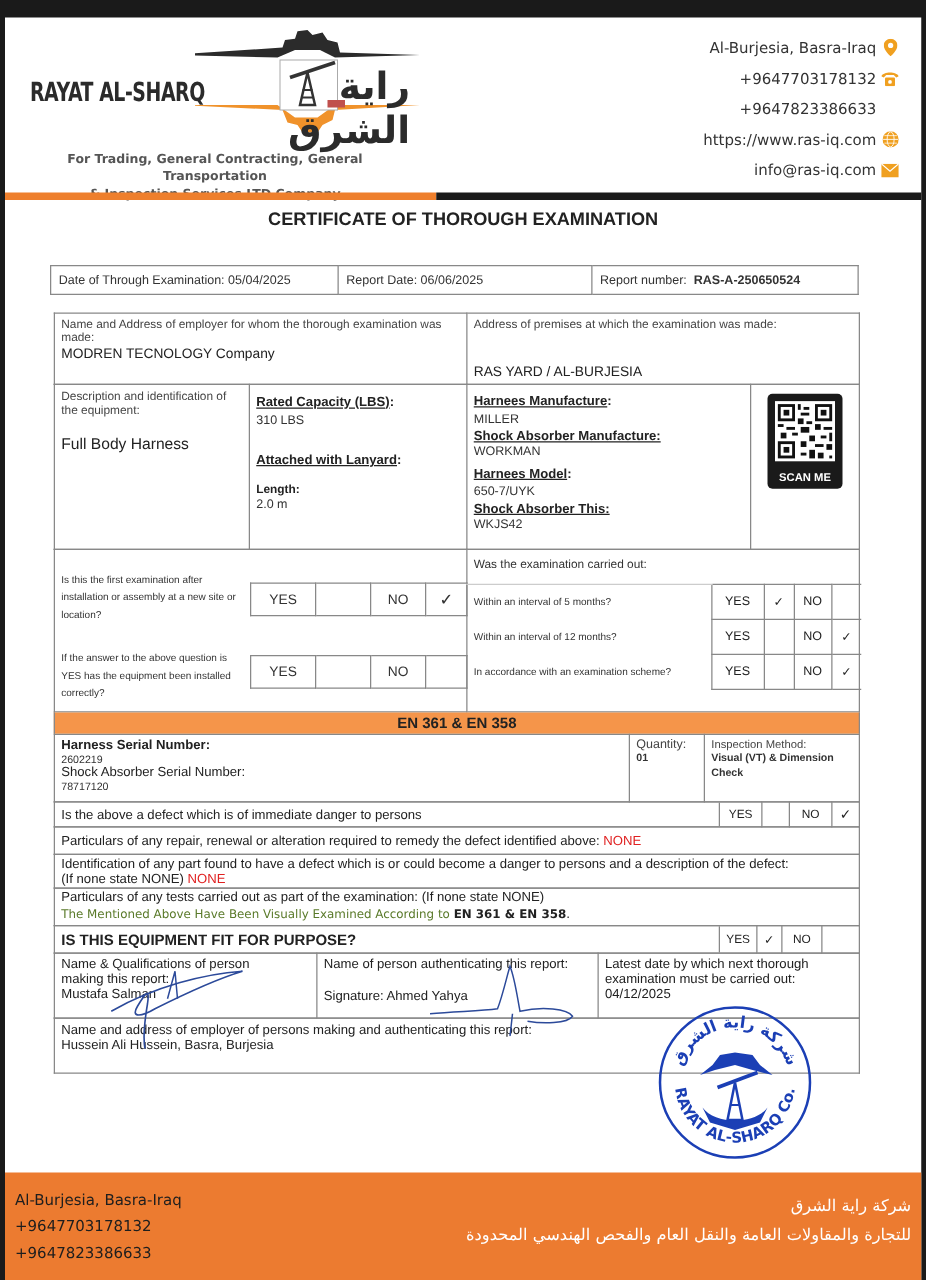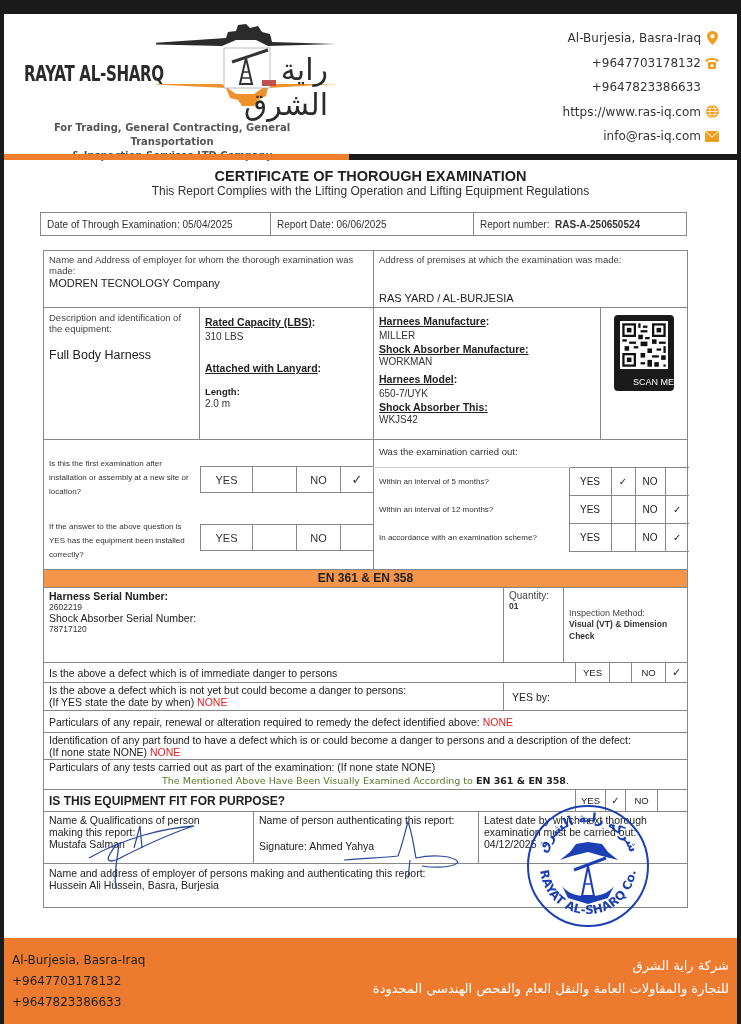--- a/index.html
+++ b/index.html
@@ -4,21 +4,21 @@
 <style>
   * { box-sizing: border-box; margin: 0; padding: 0; }
   html, body { width: 741px; height: 1024px; background: #1a1a1a; overflow: hidden; }
   body { font-family: "Liberation Sans", sans-serif; color: #222; position: relative; }
   .page { position: absolute; left: 4px; top: 14px; width: 733px; height: 1010px; background: #fff; }
 
   
   .header { position: absolute; left: 0; top: 0; width: 733px; height: 140px; }
   .logo { position: absolute; left: 14px; top: 8px; width: 310px; height: 88px; }
   .logo-en { position: absolute; left: 6px; top: 40px; font-family: "DejaVu Sans", sans-serif; font-weight: bold; font-size: 21px; letter-spacing: -0.5px; color: #2b2b2b; transform: scaleX(0.72); transform-origin: left; }
-  .logo-ar { position: absolute; left: 196px; top: 30px; font-family: "DejaVu Sans", sans-serif; font-weight: normal; font-size: 30px; color: #2b2b2b; direction: rtl; }
+  .logo-ar { position: absolute; left: 196px; top: 30px; font-family: "DejaVu Sans", sans-serif; font-weight: bold; font-size: 30px; color: #2b2b2b; direction: rtl; }
   .logo-gear { position: absolute; left: 138px; top: 0; }
   .tagline { position: absolute; left: 18px; top: 107px; width: 300px; text-align: center; font-family: "DejaVu Sans", sans-serif; font-weight: bold; font-size: 10px; line-height: 14px; color: #555; }
   .contacts { position: absolute; right: 18px; top: 12px; text-align: right; font-family: "DejaVu Sans", sans-serif; font-size: 12px; color: #333; }
   .contacts .row { height: 24.5px; line-height: 24px; display: flex; justify-content: flex-end; align-items: center; gap: 4px; }
   .contacts .ico { width: 14px; height: 14px; display: inline-flex; align-items: center; justify-content: center; color: #f0a020; font-size: 13px; }
   .contacts .ico.blank { visibility: hidden; }
   .header-bar { position: absolute; left: 0; top: 140px; width: 733px; height: 6px; }
   .header-bar .orange { position: absolute; left: 0; top: 0; width: 345px; height: 6px; background: #ee7f2d; }
   .header-bar .dark { position: absolute; left: 345px; top: 0; width: 388px; height: 6px; background: #1a1a1a; }
 
@@ -41,21 +41,21 @@
   .red { color: #e02020; }
   .green { color: #5a7a2a; }
 
   .yn { border-collapse: collapse; }
   .yn td { border: 1px solid #888; text-align: center; vertical-align: middle; font-size: 10px; color: #333; }
 
   .orange-band { background: #f5954a; text-align: center; font-weight: bold; font-size: 12px; color: #222; height: 17px; line-height: 16px; }
 
   .qr { width: 60px; height: 76px; background: #1a1a1a; border-radius: 4px; position: relative; margin: 4px auto; }
   .qr .code { position: absolute; left: 6px; top: 6px; width: 48px; height: 48px; background: #fff; }
-  .qr .scan { position: absolute; left: 0; bottom: 4px; width: 60px; text-align: right; color: #fff; font-weight: normal; font-size: 9px; }
+  .qr .scan { position: absolute; left: 0; bottom: 4px; width: 60px; text-align: center; color: #fff; font-weight: bold; font-size: 9px; }
 
   .footer { position: absolute; left: 0; top: 924px; width: 733px; height: 86px; background: #ec7b30; }
   .footer .left { position: absolute; left: 8px; top: 12px; font-size: 12px; color: #1e1e1e; line-height: 21px; font-family: "DejaVu Sans", sans-serif; }
   .footer .right { position: absolute; right: 8px; top: 16px; text-align: right; direction: rtl; color: #fff; font-size: 13px; line-height: 23px; font-family: "DejaVu Sans", sans-serif; }
 
   .stamp { position: absolute; left: 522px; top: 790px; width: 124px; height: 124px; }
   .sig { position: absolute; }
 </style>
 </head>
 <body>
@@ -128,21 +128,20 @@
       </div>
     </div>
 
     <div class="header-bar">
       <div class="orange"></div>
       <div class="dark"></div>
     </div>
   </div>
 
   <div class="title">CERTIFICATE OF THOROUGH EXAMINATION</div>
-  <div class="subtitle">This Report Complies with the Lifting Operation and Lifting Equipment Regulations</div>
 
   <table class="meta-table">
     <tbody>
         <tr>
       <td style="width:230px">
         <span>Date of Through Examination:</span>
         <span>05/04/2025</span>
       </td>
       <td style="width:203px">
         <span>Report Date:</span>
@@ -309,51 +308,40 @@
         <td style="width:460px; padding:2px 5px">
           <div style="font-weight:bold; font-size:10.5px">Harness Serial Number:</div>
           <div style="font-size:8.5px; color:#333">2602219</div>
           <div style="font-weight:normal; font-size:10.5px">Shock Absorber Serial Number:</div>
           <div style="font-size:8.5px; color:#333">78717120</div>
         </td>
         <td style="width:60px; padding:2px 5px">
           <div style="font-size:10px; color:#444">Quantity:</div>
           <div style="font-size:8.5px; font-weight:bold; color:#333">01</div>
         </td>
-        <td style="padding:20px 5px">
+        <td style="padding:2px 5px">
           <div style="font-size:9px; color:#444">Inspection Method:</div>
           <div style="font-size:8.5px; font-weight:bold; color:#333; line-height:12px">Visual (VT) &amp; Dimension Check</div>
         </td>
       </tr>
     </tbody>
       </table>
 
     <table style="width:645px; margin-top:-1px">
       <tbody>
           <tr style="height:20px">
         <td style="padding:2px 5px; font-size:10.5px; vertical-align:middle; border-right:none">Is the above a defect which is of immediate danger to persons</td>
         <td style="width:34px; text-align:center; font-size:9.5px; vertical-align:middle">YES</td>
         <td style="width:22px; text-align:center; vertical-align:middle"></td>
         <td style="width:34px; text-align:center; font-size:9.5px; vertical-align:middle">NO</td>
         <td style="width:22px; text-align:center; font-size:11px; vertical-align:middle">✓</td>
       </tr>
     </tbody>
       </table>
 
-    <table style="width:645px; margin-top:-1px">
-      <tbody>
-          <tr style="height:28px">
-        <td style="width:460px; padding:1px 5px; font-size:10.5px; line-height:12px">
-          <div>Is the above a defect which is not yet but could become a danger to persons:</div>
-          <div><span>(If YES state the date by when)</span> <span class="red">NONE</span></div>
-        </td>
-        <td style="padding:6px 8px; font-size:10.5px; vertical-align:middle">YES by:</td>
-      </tr>
-    </tbody>
-      </table>
 
     <table style="width:645px; margin-top:-1px">
       <tbody>
           <tr style="height:22px">
         <td style="padding:3px 5px; font-size:10.5px; vertical-align:middle">
           <span>Particulars of any repair, renewal or alteration required to remedy the defect identified above:</span> <span class="red">NONE</span>
         </td>
       </tr>
     </tbody>
       </table>
@@ -367,21 +355,21 @@
         </td>
       </tr>
     </tbody>
       </table>
 
     <table style="width:645px; margin-top:-1px">
       <tbody>
           <tr style="height:30px">
         <td style="padding:1px 5px; font-size:10.5px; line-height:13px">
           <div>Particulars of any tests carried out as part of the examination: (If none state NONE)</div>
-          <div style="text-align:center; font-family:'DejaVu Sans', sans-serif; font-size:9.5px">
+          <div style="text-align:left; font-family:'DejaVu Sans', sans-serif; font-size:9.5px">
             <span class="green">The Mentioned Above Have Been Visually Examined According to</span>
             <b>EN 361 &amp; EN 358</b><span>.</span>
           </div>
         </td>
       </tr>
     </tbody>
       </table>
 
     <table style="width:645px; margin-top:-1px">
       <tbody>

